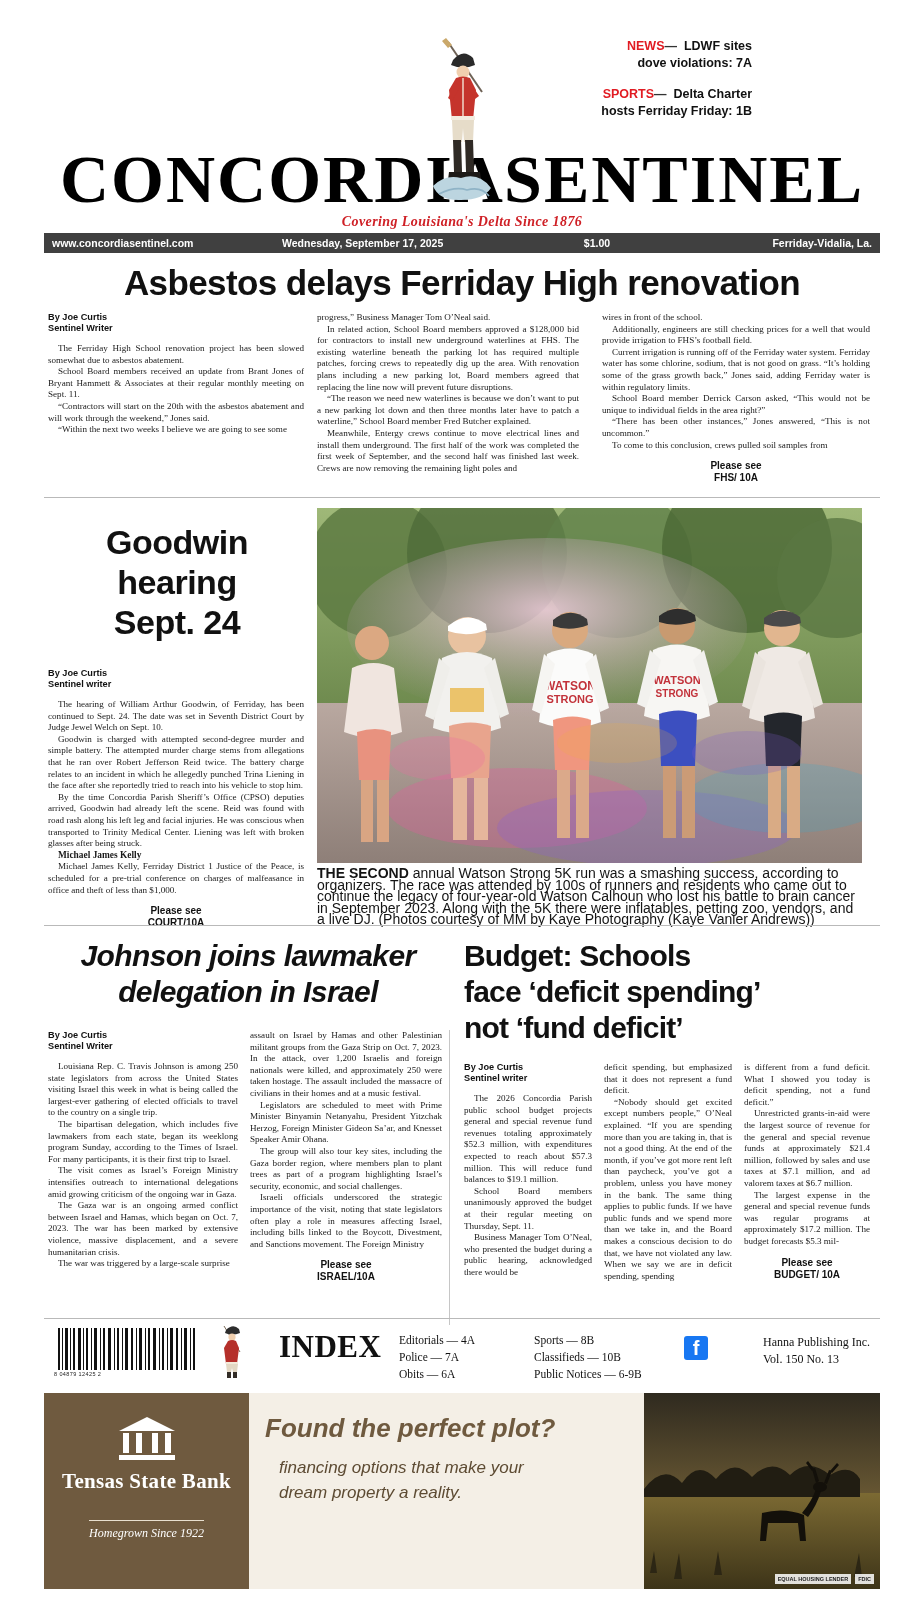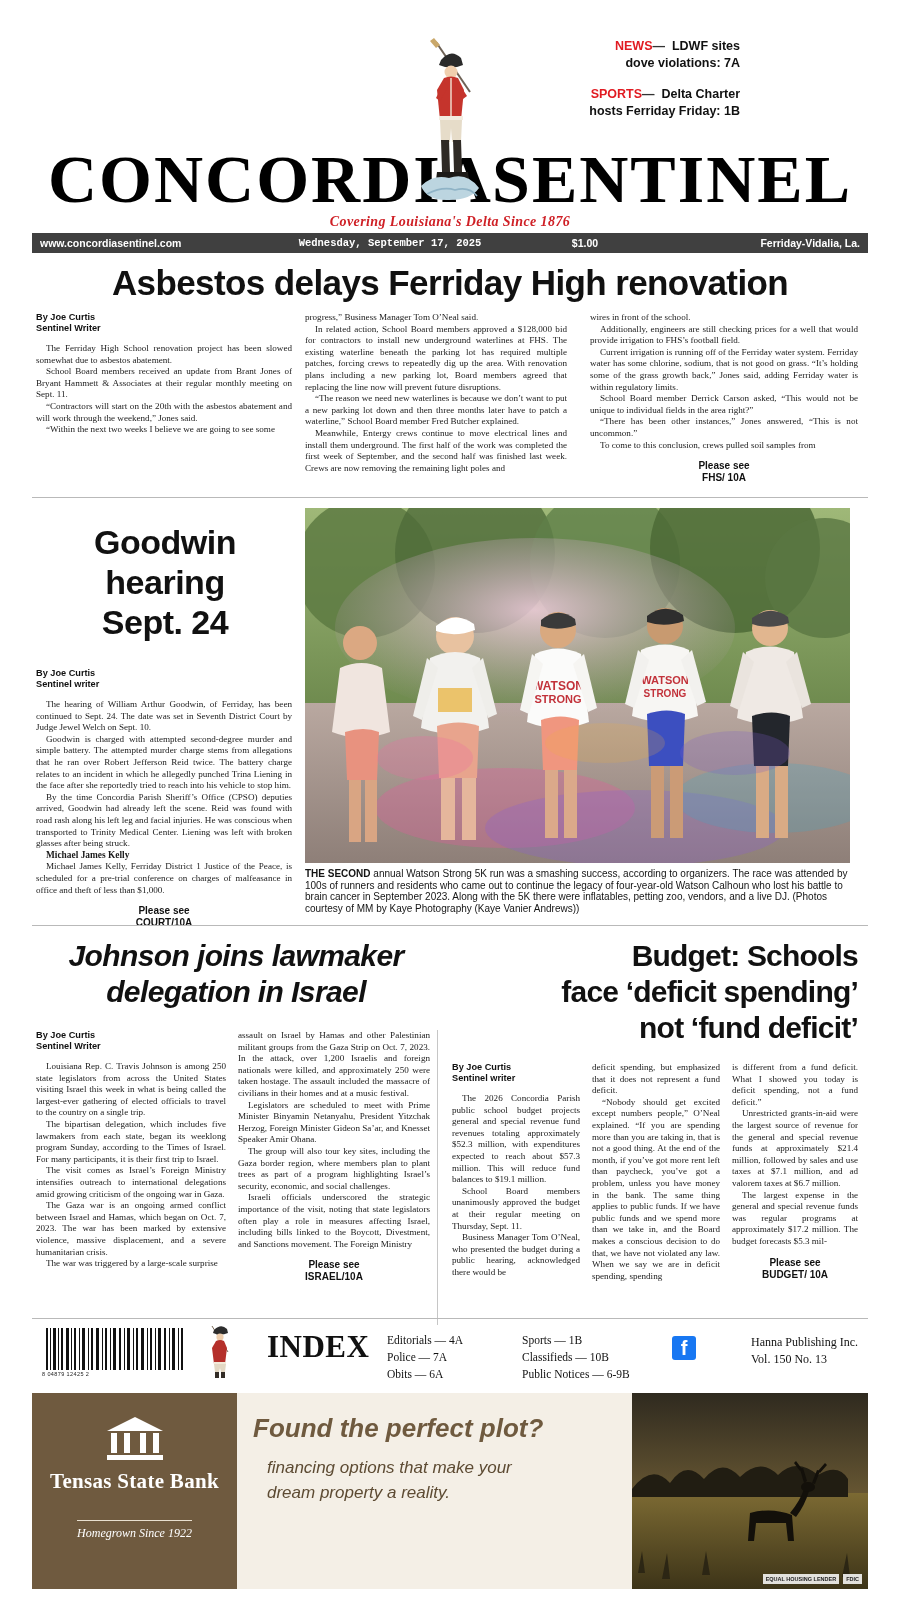--- a/index.html
+++ b/index.html
@@ -2,21 +2,21 @@
 <html><head>
 <meta charset="utf-8">
 <style>
   html,body{margin:0;padding:0;}
   body{
     width:900px;height:1620px;background:#ffffff;
     font-family:"Liberation Serif", serif;
     -webkit-font-smoothing:antialiased;
     overflow:hidden;
   }
-  .page{position:relative;width:768px;height:1620px;background:#fff;}
+  .page{position:relative;width:768px;height:1620px;background:#fff;margin-left:12px;}
 
   
   .skybox{position:absolute;top:38px;right:28px;width:230px;text-align:right;
           font-family:"Liberation Sans", sans-serif;font-weight:bold;font-size:12.5px;
           line-height:1.35;color:#111;}
   .skybox .row{margin-bottom:14px;}
   .kicker{color:#e11b22;}
   .sb-dash{color:#333;}
 
   
@@ -29,21 +29,21 @@
 
   
   .soldier{position:absolute;left:413px;top:-92px;width:74px;height:185px;}
 
   
   .folio{position:absolute;top:233px;left:32px;width:836px;height:20px;background:#404040;color:#fff;
          font-family:"Liberation Sans", sans-serif;font-weight:bold;font-size:10.5px;
          display:flex;align-items:center;}
   .folio span{display:block;}
   .f1{margin-left:8px;width:230px;text-align:left;}
-  .f2{width:240px;text-align:center;font-family:Liberation Mono, monospace;}
+  .f2{width:240px;}
   .f3{width:150px;text-align:center;}
   .f4{flex:1;text-align:right;margin-right:8px;}
 
   
   .hr{position:absolute;left:32px;width:836px;height:1px;background:#b9b9b9;}
   .vr{position:absolute;width:1px;background:#c6c6c6;}
 
   
   .hl-main{position:absolute;top:264px;left:32px;width:836px;text-align:center;
            font-family:"Liberation Sans", sans-serif;font-weight:bold;font-size:35px;
@@ -63,28 +63,28 @@
   
   .hl-good{position:absolute;top:522px;left:40px;width:250px;text-align:center;
            font-family:"Liberation Sans", sans-serif;font-weight:bold;font-size:34px;
            line-height:40px;color:#111;letter-spacing:-.5px;}
 
   
   .photo{position:absolute;left:305px;top:508px;width:545px;height:355px;overflow:hidden;
          background:#6a7d55;}
   .photo svg{display:block;}
   .caption{position:absolute;left:305px;top:868px;width:545px;
-           font-family:"Liberation Sans", sans-serif;font-size:10px;line-height:11.6px;color:#141414;}
+           font-family:"Liberation Sans", sans-serif;font-size:14px;line-height:11.6px;color:#141414;}
   .caption b{font-weight:bold;}
 
   
   .hl-israel{position:absolute;top:938px;left:36px;width:400px;text-align:center;
              font-family:"Liberation Sans", sans-serif;font-weight:bold;font-style:italic;
              font-size:30px;line-height:36px;color:#111;letter-spacing:-.6px;}
-  .hl-budget{position:absolute;top:938px;left:452px;width:406px;text-align:right;
+  .hl-budget{position:absolute;top:938px;left:452px;width:406px;text-align:left;
              font-family:"Liberation Sans", sans-serif;font-weight:bold;
              font-size:30px;line-height:36px;color:#111;letter-spacing:-.8px;}
 
   
   .indexbar{position:absolute;left:32px;top:1320px;width:836px;height:65px;}
   .barcode{position:absolute;left:12px;top:8px;width:145px;height:42px;}
   .barcode-num{position:absolute;left:10px;top:51px;font-family:"Liberation Sans",sans-serif;
                 font-size:5.5px;letter-spacing:.4px;color:#222;}
   .idx-word{position:absolute;left:235px;top:9px;font-family:"Liberation Serif",serif;
             font-weight:bold;font-size:31px;color:#111;letter-spacing:.5px;}
@@ -448,21 +448,21 @@
     </svg>
 
     <div class="idx-word">INDEX</div>
 
     <div class="idx-c1">
       <div>Editorials — 4A</div>
       <div>Police — 7A</div>
       <div>Obits — 6A</div>
     </div>
     <div class="idx-c2">
-      <div>Sports — 1B</div>
+      <div>Sports — 8B</div>
       <div>Classifieds — 10B</div>
       <div>Public Notices —  6-9B</div>
     </div>
 
     <div class="fb">f</div>
 
     <div class="pub">
       <div>Hanna Publishing Inc.</div>
       <div>Vol. 150 No. 13</div>
     </div>

